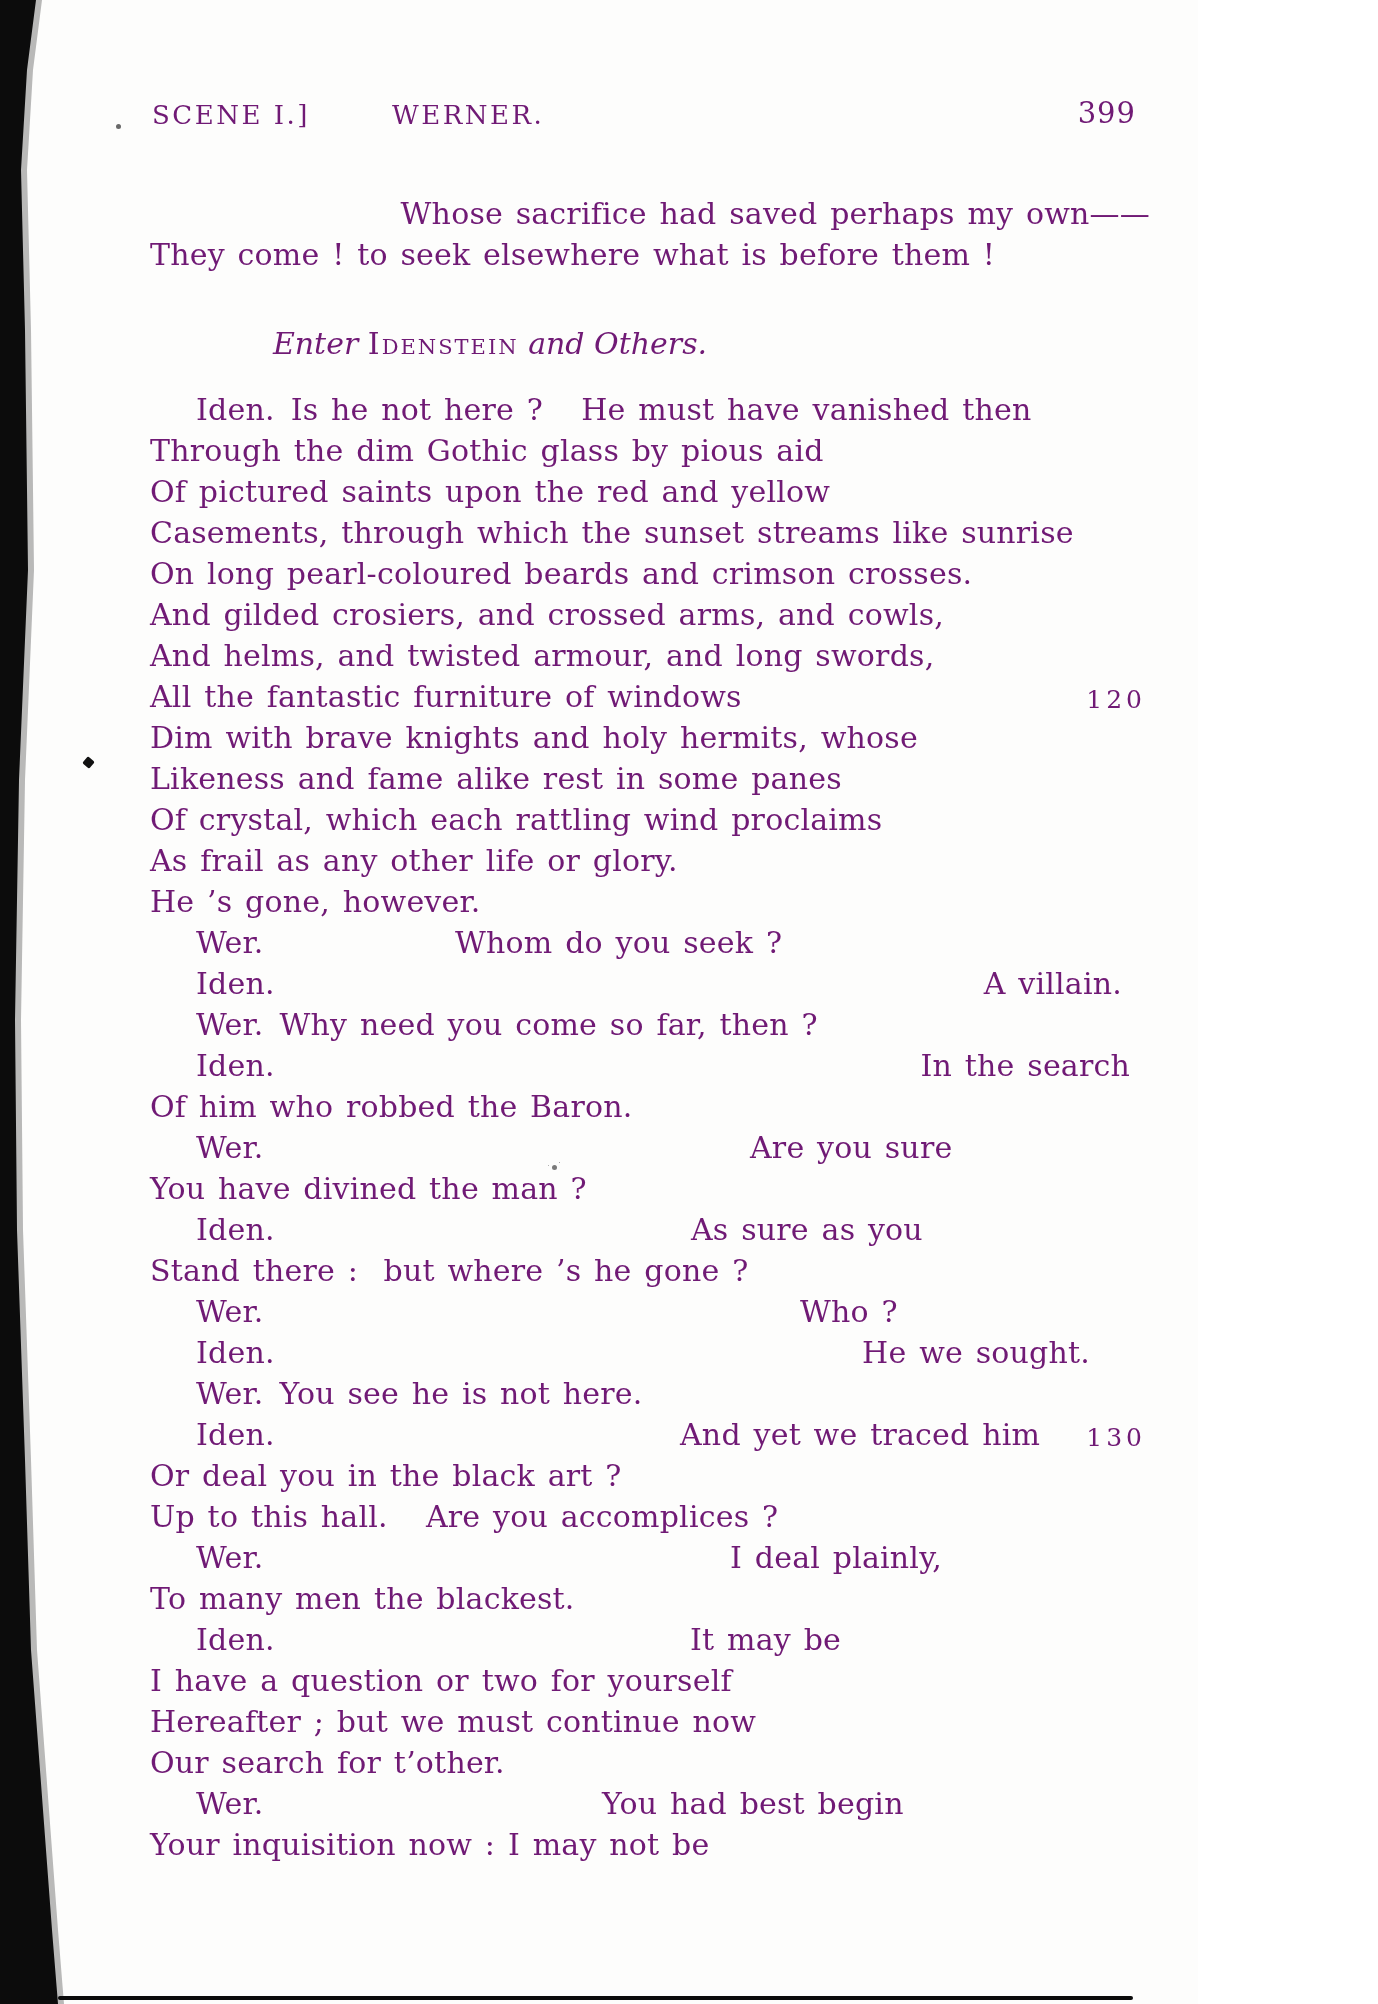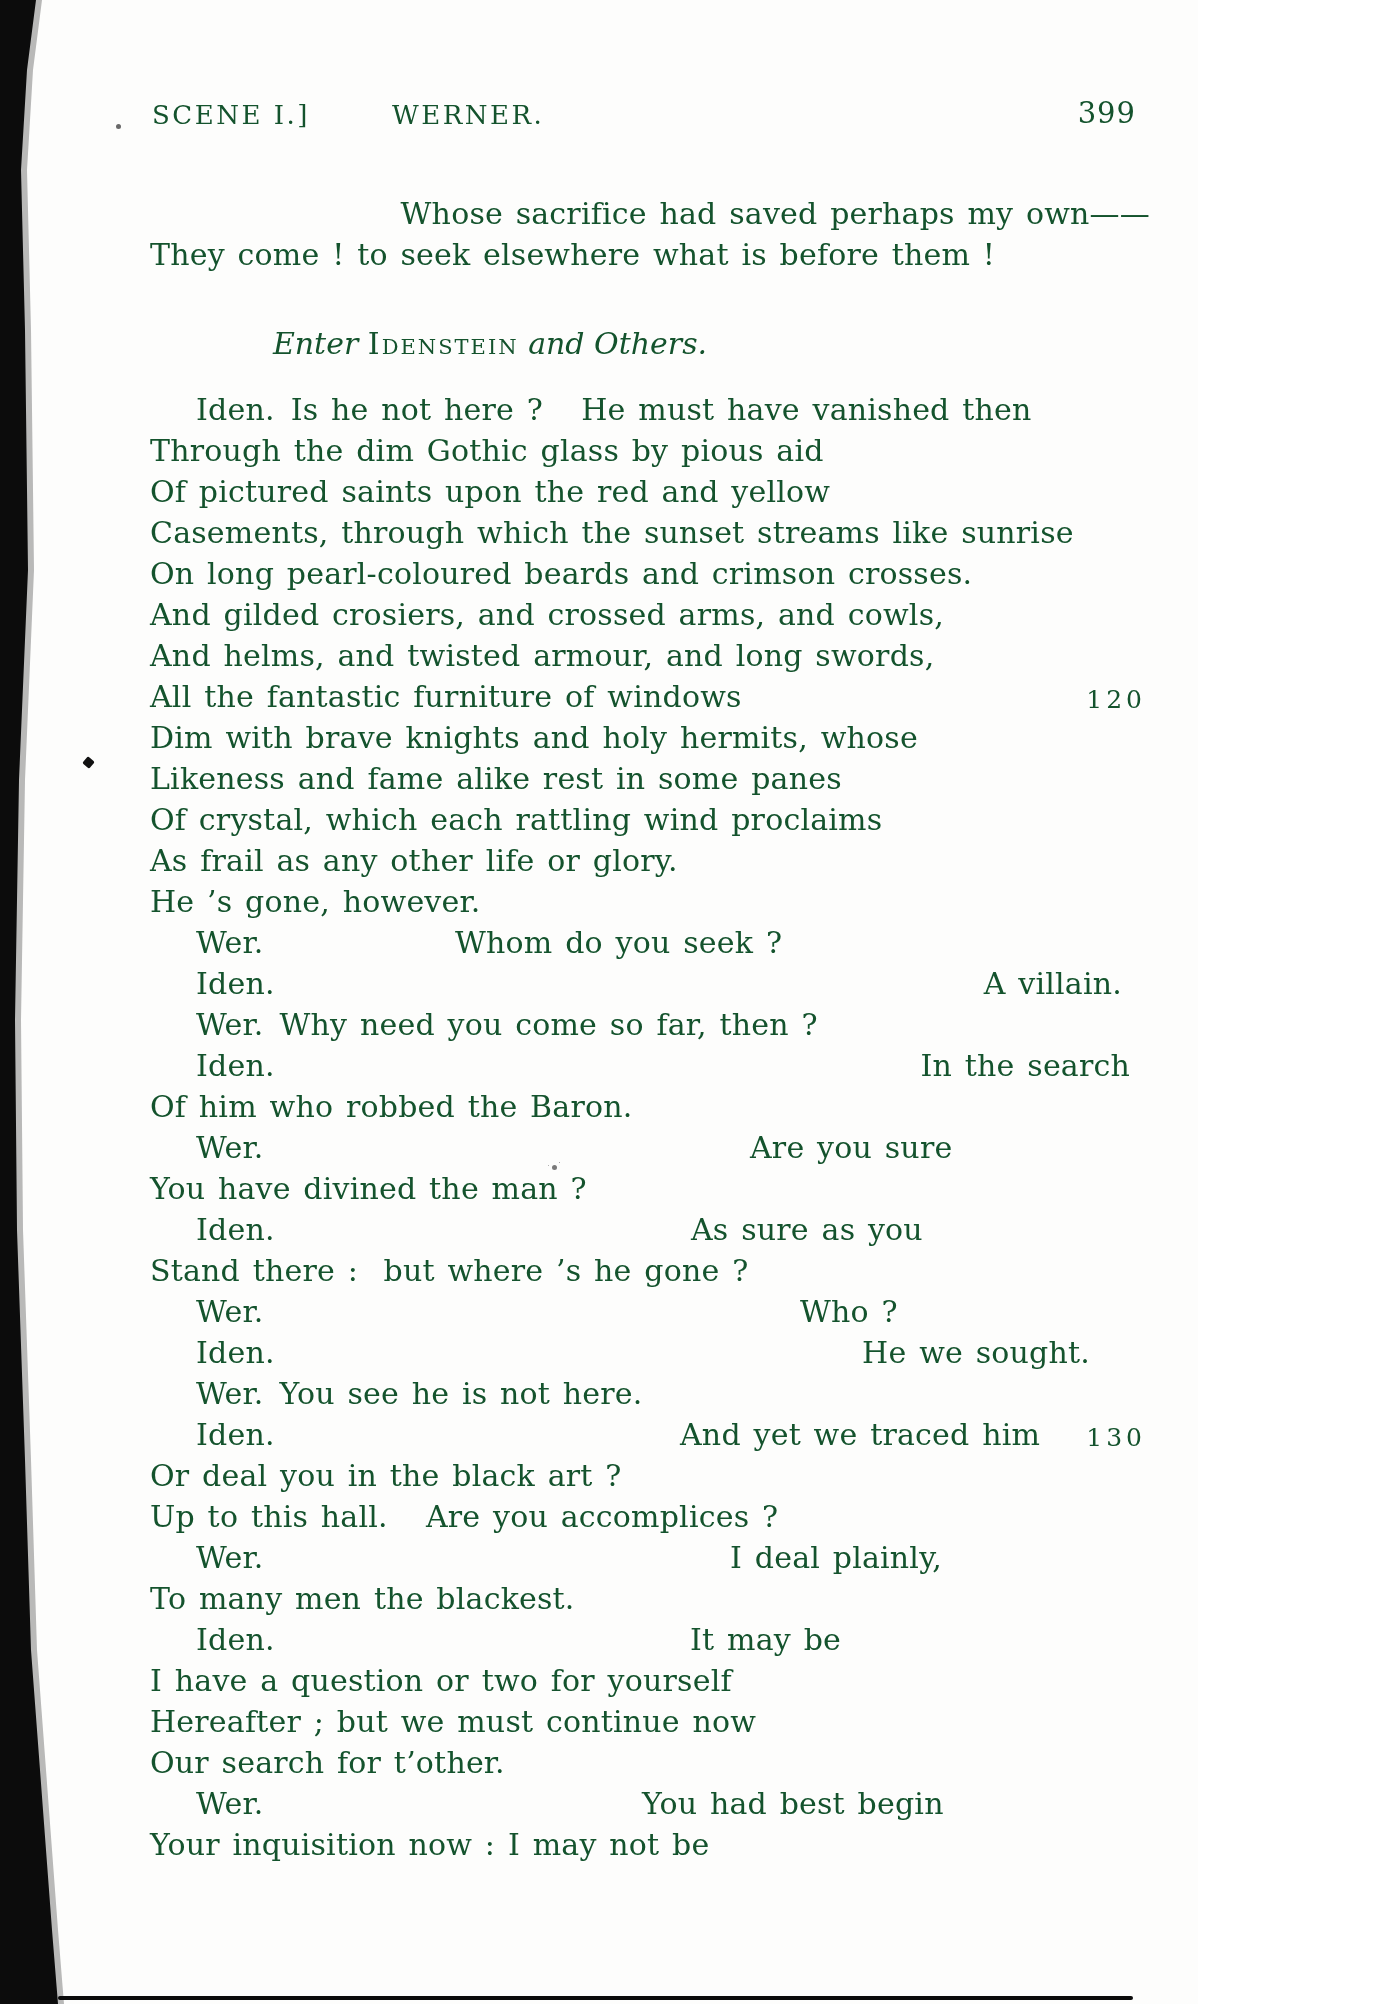--- a/index.html
+++ b/index.html
@@ -2,37 +2,37 @@
 <html><head>
 <meta charset="utf-8">
 <style>
   html,body{margin:0;padding:0;background:#ffffff;}
   .sheet{
     position:relative;
     width:1198px;height:2004px;
     background:#fdfdfc;
     overflow:hidden;
     font-family:"DejaVu Serif","Liberation Serif",serif;
-    color:#14532d;
+    color:#701a75;
   }
   
   .col{position:absolute;left:150px;top:0;width:1000px;}
   .header{position:relative;height:34px;margin-top:100px;font-size:26px;letter-spacing:2.5px;white-space:pre;}
   .hdr-scene{position:absolute;left:2px;top:0;}
   .hdr-title{position:absolute;left:242px;top:0;}
   .hdr-page{position:absolute;right:14px;top:-4px;font-size:29px;letter-spacing:1px;text-align:center;}
   .line{
     position:relative;height:41px;line-height:40px;
     font-size:30px;white-space:pre;
     word-spacing:3px;letter-spacing:0.2px;
   }
   .ind{padding-left:46px;}
   .spk{margin-right:16px;}
   .cont{position:absolute;top:0;}
-  .cL305{left:305px}.cL470{left:492px}.cL530{left:530px}.cL540{left:540px}
+  .cL305{left:305px}.cL470{left:452px}.cL530{left:530px}.cL540{left:540px}
   .cL550{left:541px}.cL580{left:580px}.cL600{left:600px}.cL650{left:650px}
   .cR20{right:20px}.cR28{right:28px}.cR60{right:60px}
   .lineno{position:absolute;right:4px;top:3px;font-size:25px;letter-spacing:4px;}
   .m48{margin-top:60px;text-align:right;}
   .m25{margin-top:25px;}
   .stage{
     margin-top:48px;height:41px;line-height:40px;
     font-size:30px;font-style:italic;text-align:center;width:680px;white-space:pre;
   }
   .sc{font-style:normal;font-variant:small-caps;letter-spacing:2px;}

